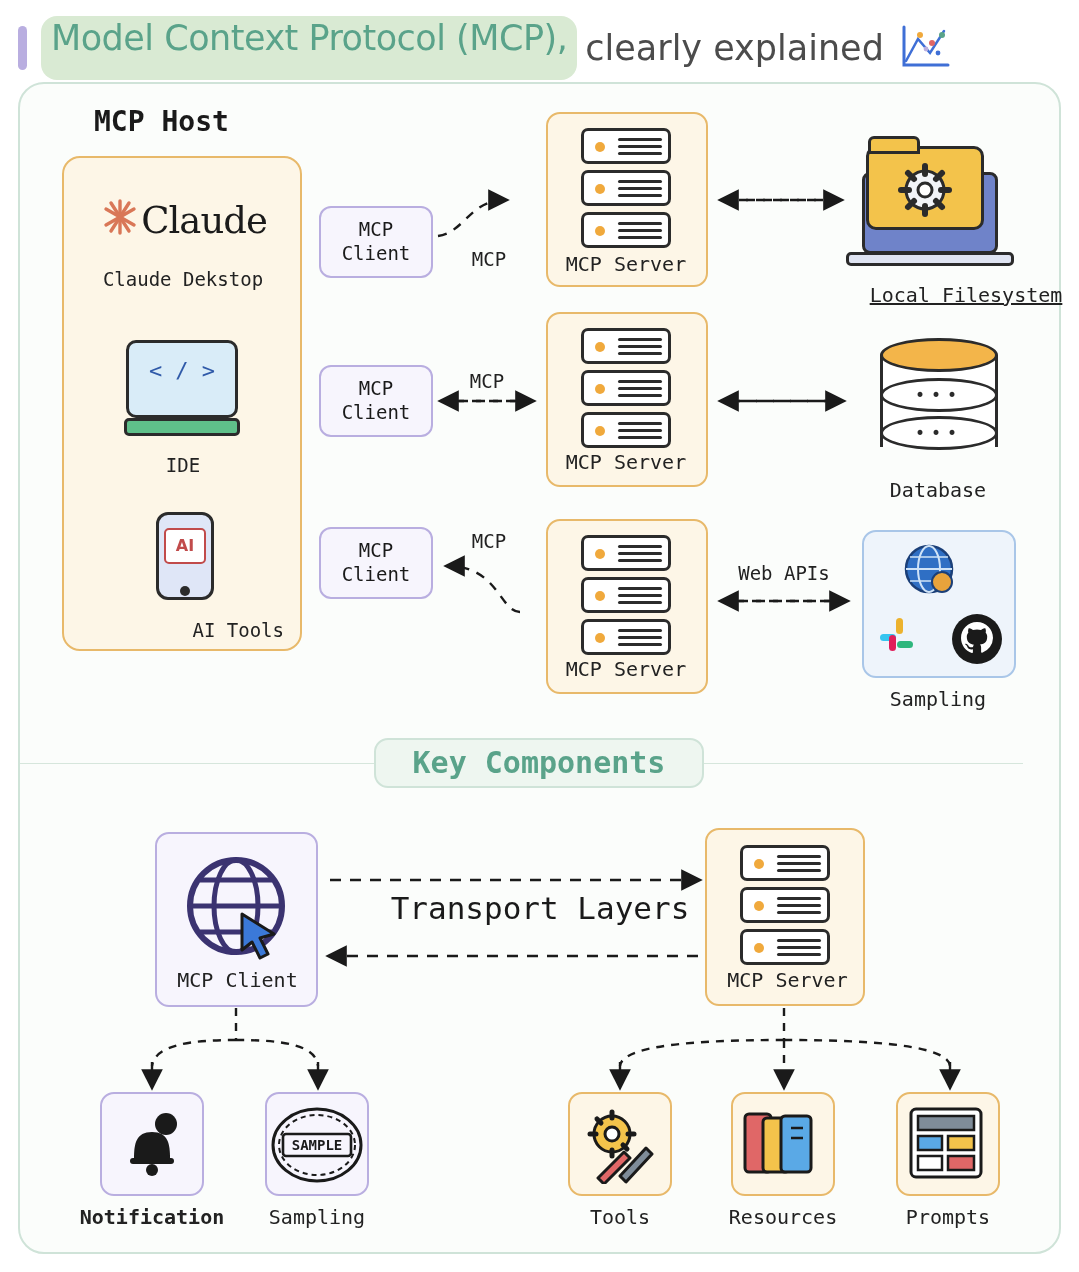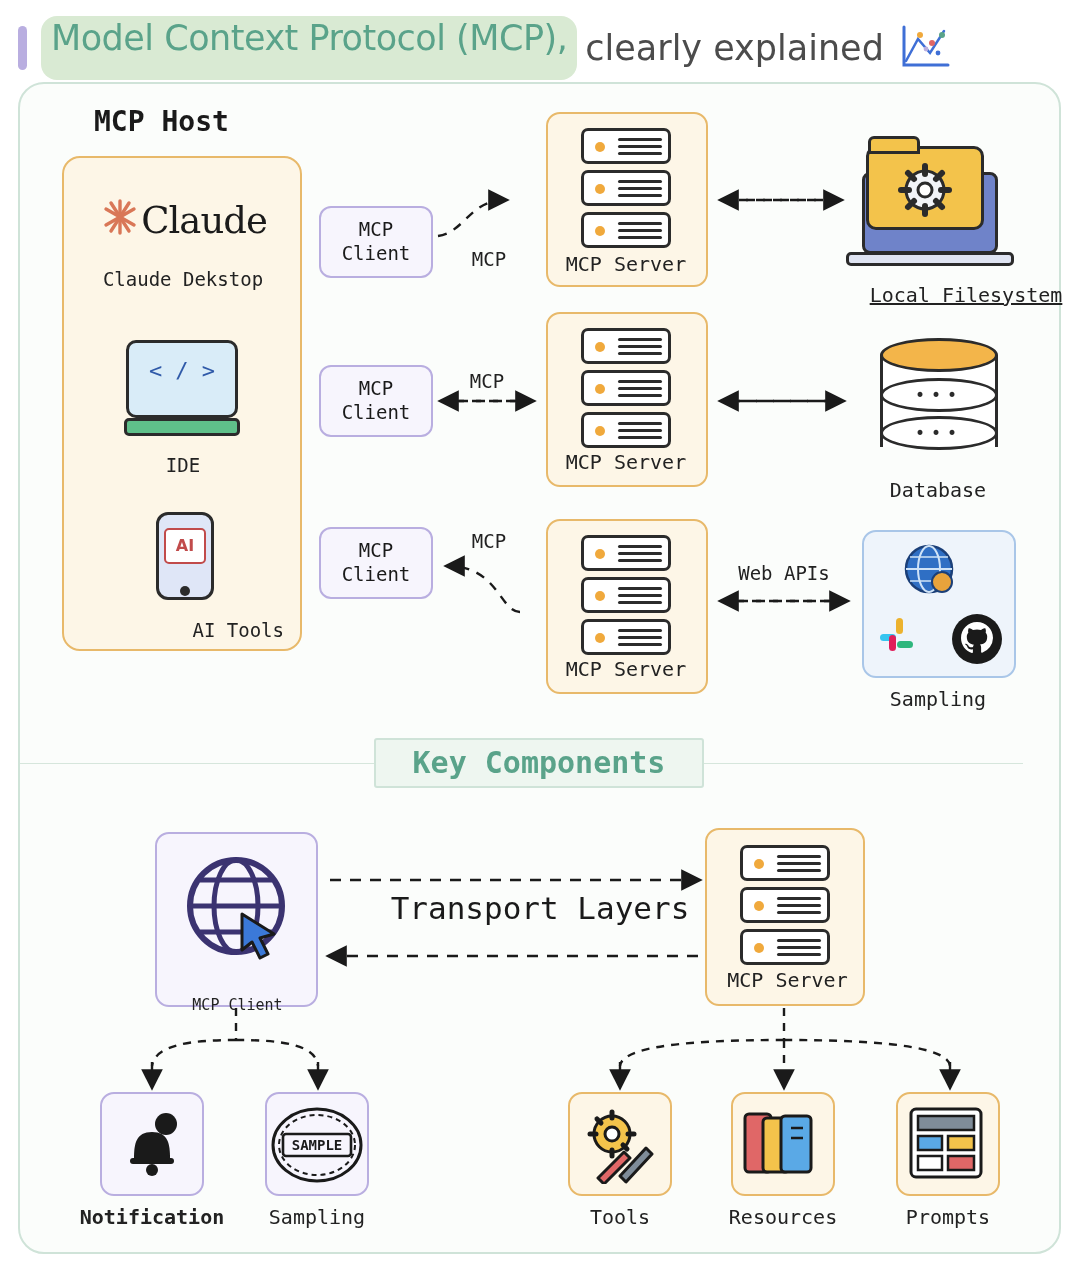--- a/index.html
+++ b/index.html
@@ -354,21 +354,21 @@
   }
 
   
   .key-pill {
     position: absolute;
     left: 374px;
     top: 738px;
     width: 330px;
     height: 50px;
     border: 2px solid #cfe3d8;
-    border-radius: 3px;
+    border-radius: 14px;
     background: #eef6f0;
     box-sizing: border-box;
     text-align: center;
     line-height: 46px;
     font-family: "DejaVu Sans Mono", monospace;
     font-size: 30px;
     font-weight: bold;
     color: #5aa38a;
   }
 
@@ -628,21 +628,21 @@
 
   <div class="kc-client"></div>
   <svg width="120" height="120" viewBox="0 0 120 120" style="position:absolute; left:176px; top:848px;">
     <circle cx="60" cy="58" r="46" fill="none" stroke="#3b3371" stroke-width="6"></circle>
     <ellipse cx="60" cy="58" rx="22" ry="46" fill="none" stroke="#3b3371" stroke-width="5"></ellipse>
     <line x1="14" y1="58" x2="106" y2="58" stroke="#3b3371" stroke-width="5"></line>
     <line x1="24" y1="32" x2="96" y2="32" stroke="#3b3371" stroke-width="5"></line>
     <line x1="24" y1="84" x2="96" y2="84" stroke="#3b3371" stroke-width="5"></line>
     <path d="M66 66 L98 86 L84 90 L92 106 L84 110 L76 94 L66 102 Z" fill="#3b79d8" stroke="#1a1a1a" stroke-width="3" stroke-linejoin="round"></path>
   </svg>
-  <div class="lbl" style="left:150px; top:996px; width:175px; font-size:15px;">MCP Client</div>
+  <div class="lbl" style="left:150px; top:968px; width:175px; font-size:20px;">MCP Client</div>
 
   <div class="kc-server"></div>
   <div class="rack" style="left:740px; top:845px;">
     <div class="dot"></div>
     <div class="bars">
         <i></i>
         <i></i>
         <i></i>
       </div>
   </div>

